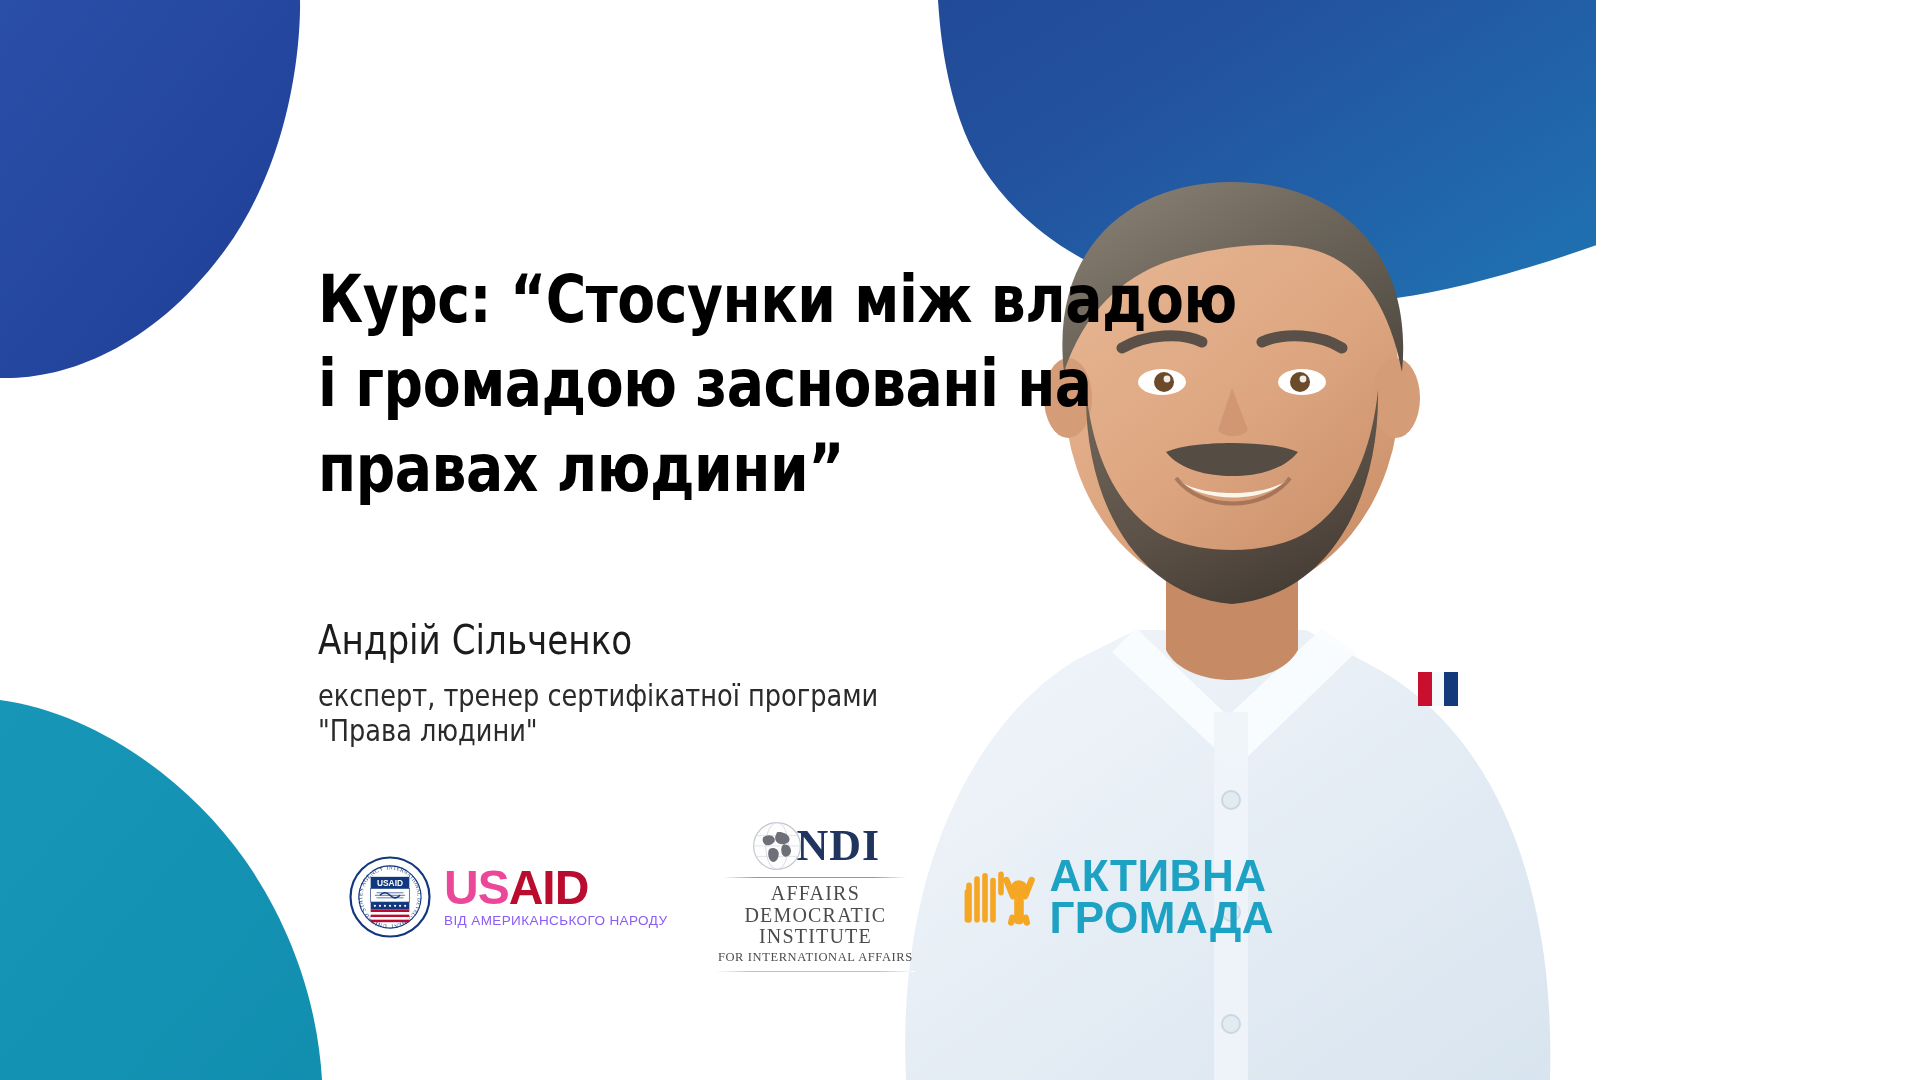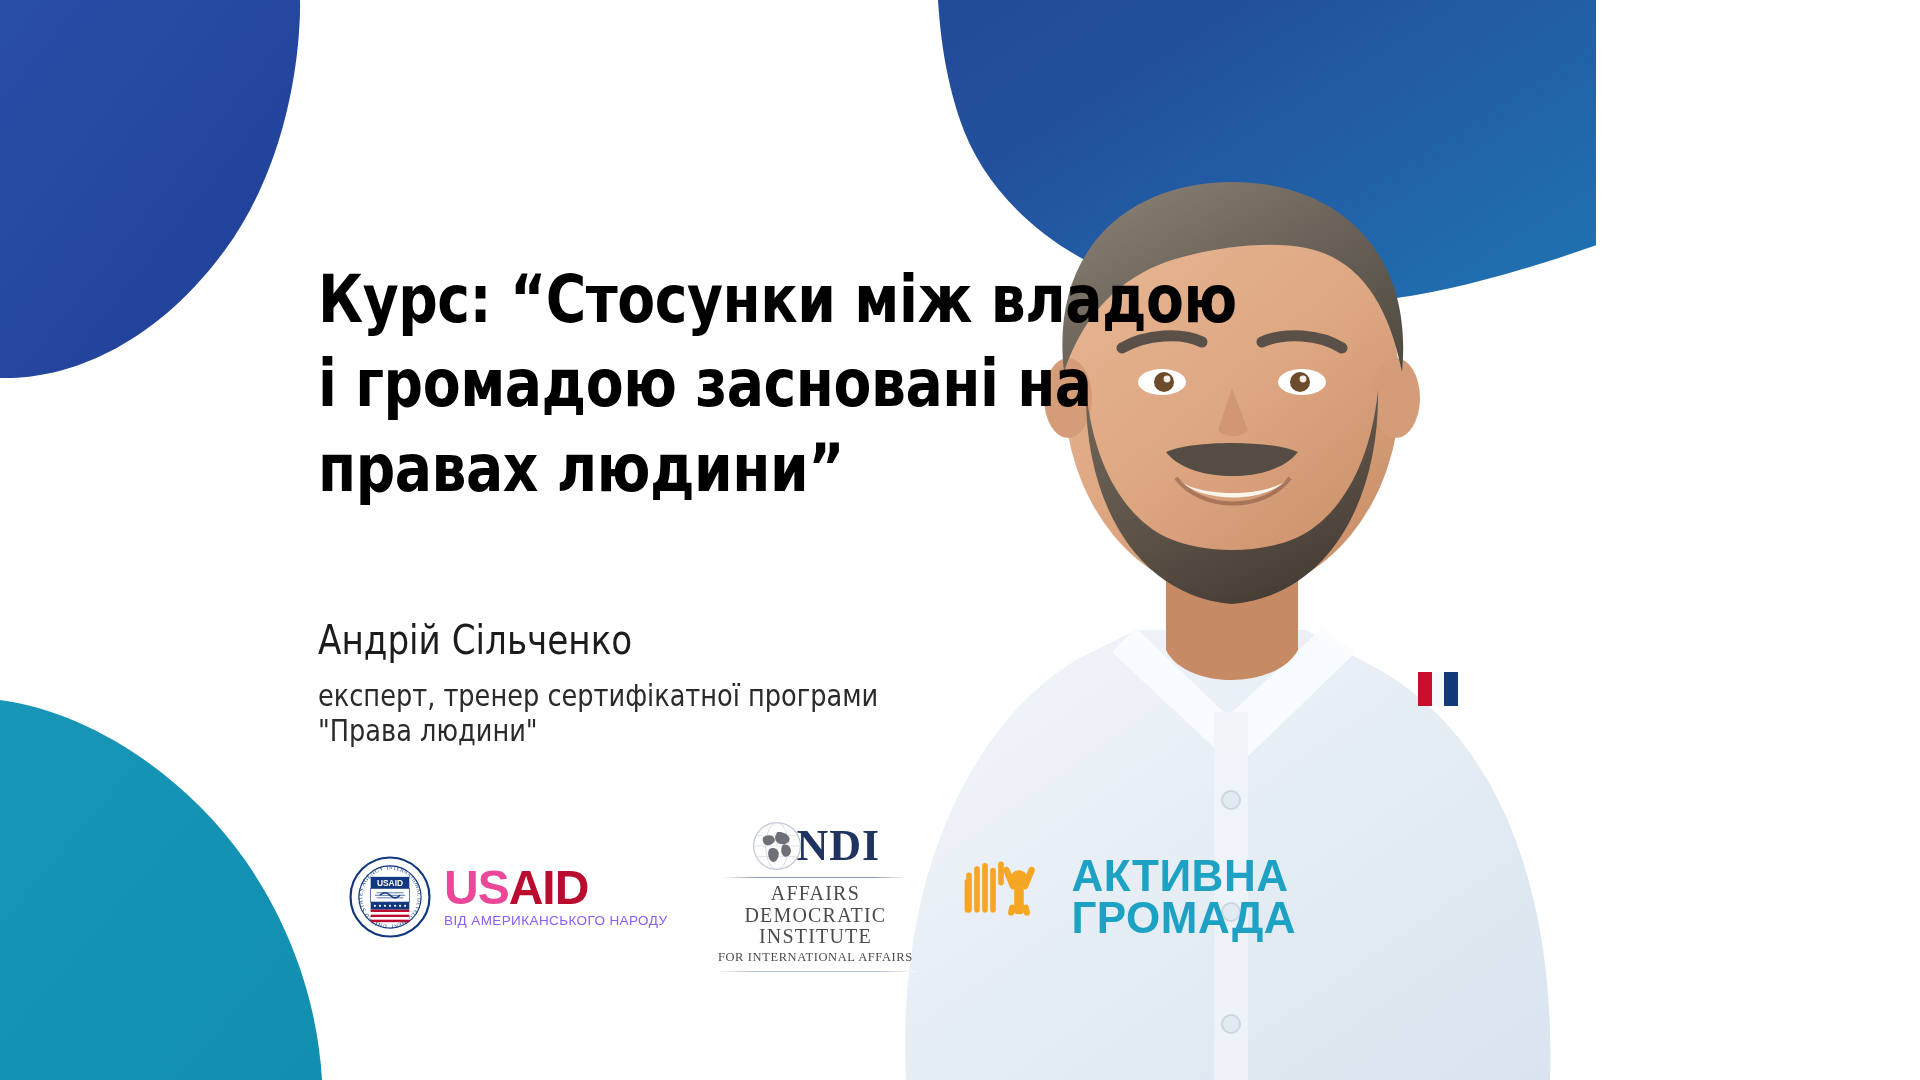--- a/index.html
+++ b/index.html
@@ -160,21 +160,21 @@
     white-space: nowrap;
   }
   .ndi-rule-bottom {
     width: 200px;
     height: 1px;
     background: linear-gradient(90deg,#ffffff,#b9c1cf 18%,#b9c1cf 82%,#ffffff);
     margin-top: 6px;
   }
 
   
-  .logo-ag { display: flex; gap: 28px; }
+  .logo-ag { display: flex; align-items: center; gap: 6px; }
   .ag-icon { width: 80px; height: 64px; flex: none; }
   .ag-word {
     font-family: "Liberation Sans", sans-serif;
     font-weight: 700;
     font-size: 44px;
     line-height: 0.96;
     color: #1da2c4;
     letter-spacing: 0.5px;
   }
 

